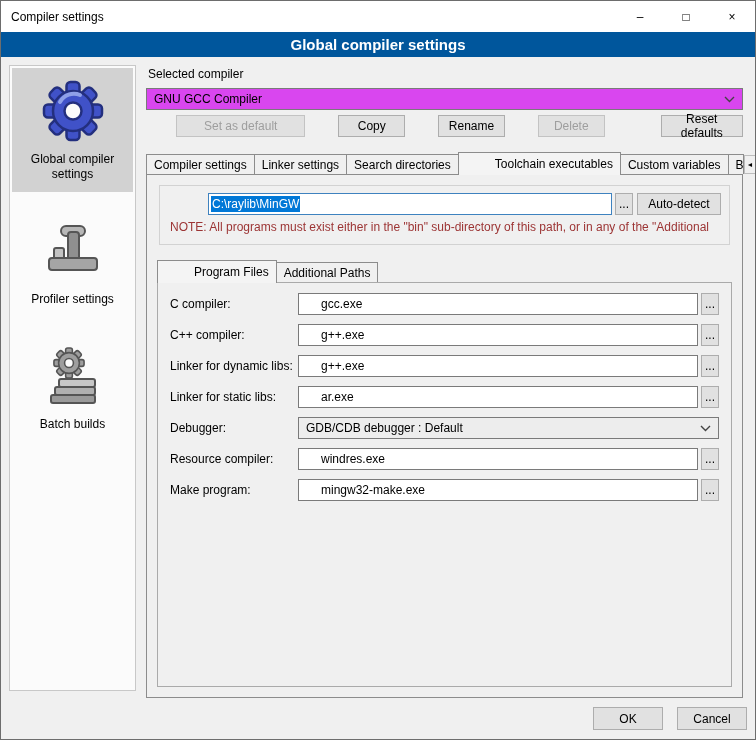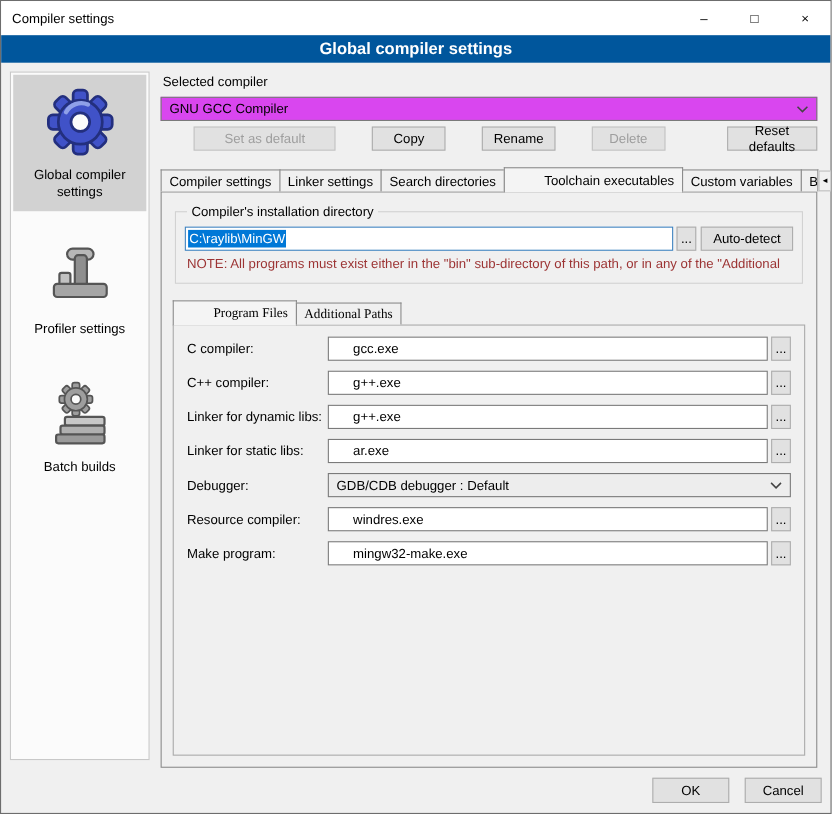--- a/index.html
+++ b/index.html
@@ -77,33 +77,33 @@
     width: 13px; height: 19px; font-size: 7px; display: flex; align-items: center; justify-content: center;
     background: #f0f0f0; border: 1px solid #bdbdbd; cursor: default;
   }
   .tabpage {
     flex: 1; min-height: 0; border: 1px solid #8c8c8c; background: #f0f0f0;
     padding: 8px; display: flex; flex-direction: column; position: relative; z-index: 1;
   }
   
   .groupbox { border: 1px solid #d2d2d2; margin: 2px 4px 0; padding: 4px 8px 10px; }
   .groupbox legend { padding: 0 4px; margin-left: 2px; font-size: 12px; }
-  .dir-row { display: flex; align-items: center; margin-top: 3px; }
+  .dir-row { display: flex; align-items: center; margin-top: 3px; margin-left: 40px; }
   .textinput {
     flex: 1; height: 22px; background: #fff; border: 1px solid #3e82bf;
     display: flex; align-items: center; padding: 0 2px; overflow: hidden; cursor: text;
   }
   .sel-text { background: #0078D7; color: #fff; padding: 1px 1px; white-space: nowrap; }
   .browse { width: 18px; margin-left: 3px; padding: 0; }
   .autodetect { width: 84px; margin-left: 4px; }
   .note {
     margin: 5px 0 0 2px; color: #9c3434; white-space: nowrap; overflow: hidden; font-size: 12px;
   }
   
-  .subtabbar { display: flex; align-items: flex-end; margin: 14px 0 0 2px; height: 23px; position: relative; z-index: 2; font-family: Liberation Serif, serif; }
+  .subtabbar { display: flex; align-items: flex-end; margin: 14px 0 0 2px; height: 23px; position: relative; z-index: 2; }
   .subpage {
     flex: 1; min-height: 0; border: 1px solid #aaaaaa; margin: 0 2px 2px 2px;
     padding: 10px 12px; position: relative; z-index: 1;
   }
   .field-row { display: flex; align-items: center; margin-bottom: 9px; }
   .field-row .flabel { width: 128px; flex: none; }
   .fcontrol { flex: 1; display: flex; align-items: center; }
   .fcontrol .textinput2 {
     flex: 1; height: 22px; background: #fff; border: 1px solid #7a7a7a;
     display: flex; align-items: center; padding: 0 22px; cursor: text; white-space: nowrap; overflow: hidden;
@@ -218,21 +218,20 @@
       <div class="tab clipped">Buil</div>
       <div class="tab-arrows">
         <div class="tab-arrow">◄</div>
         <div class="tab-arrow">►</div>
       </div>
     </div>
 
     <div class="tabpage">
 
       <fieldset class="groupbox">
-        <legend>Compiler's installation directory</legend>
         <div class="dir-row">
           <div class="textinput">
             <span class="sel-text">C:\raylib\MinGW</span>
           </div>
           <button class="btn browse">...</button>
           <button class="btn autodetect">Auto-detect</button>
         </div>
         <div class="note">NOTE: All programs must exist either in the "bin" sub-directory of this path, or in any of the "Additional</div>
       </fieldset>
 

